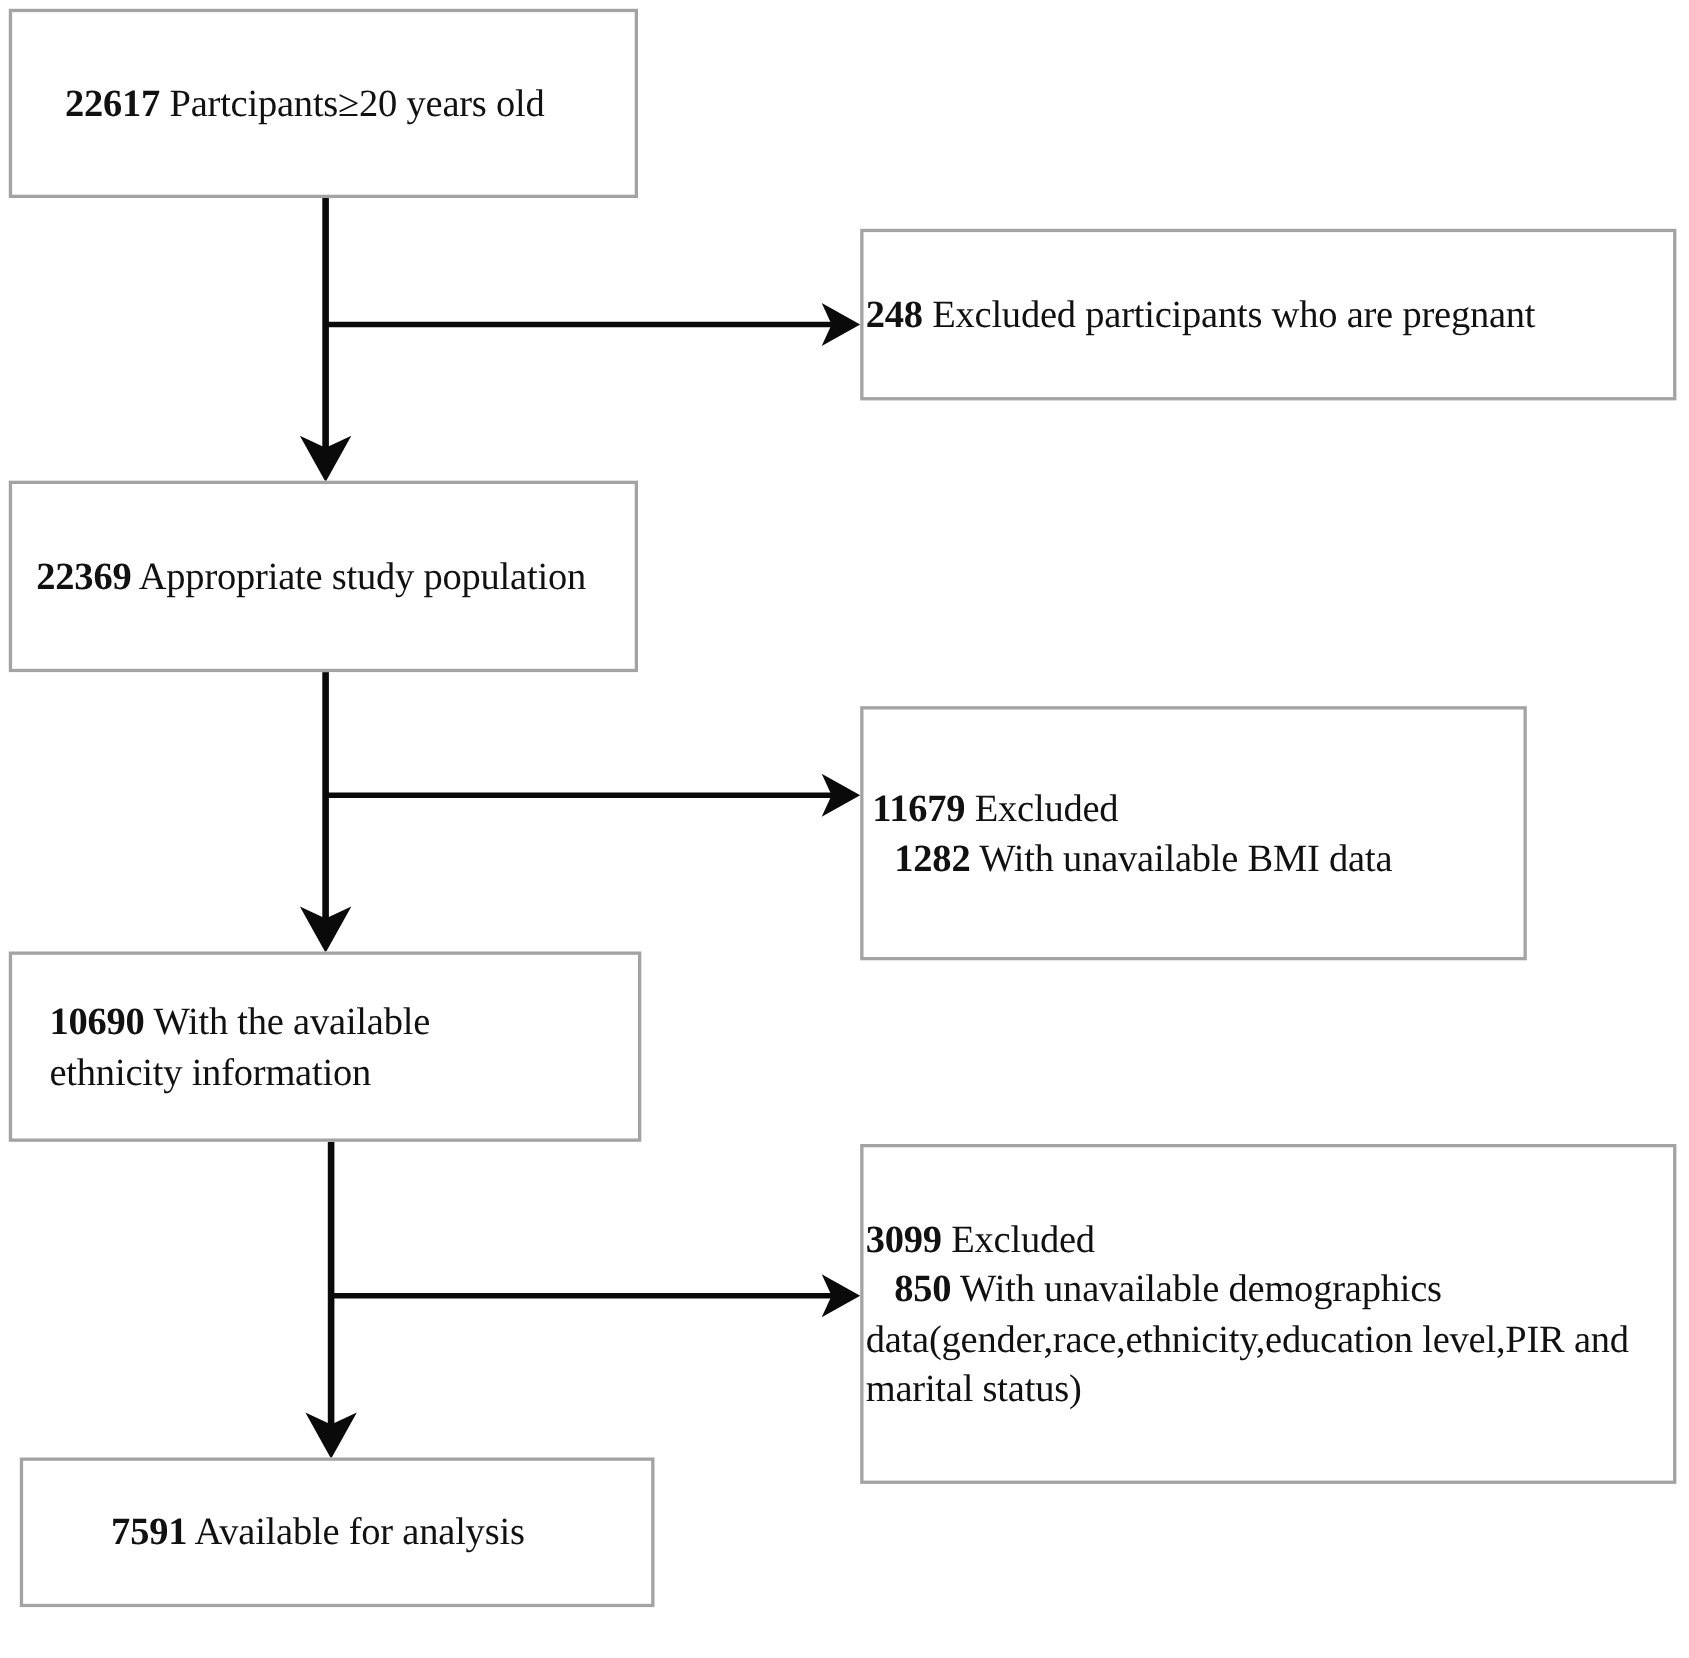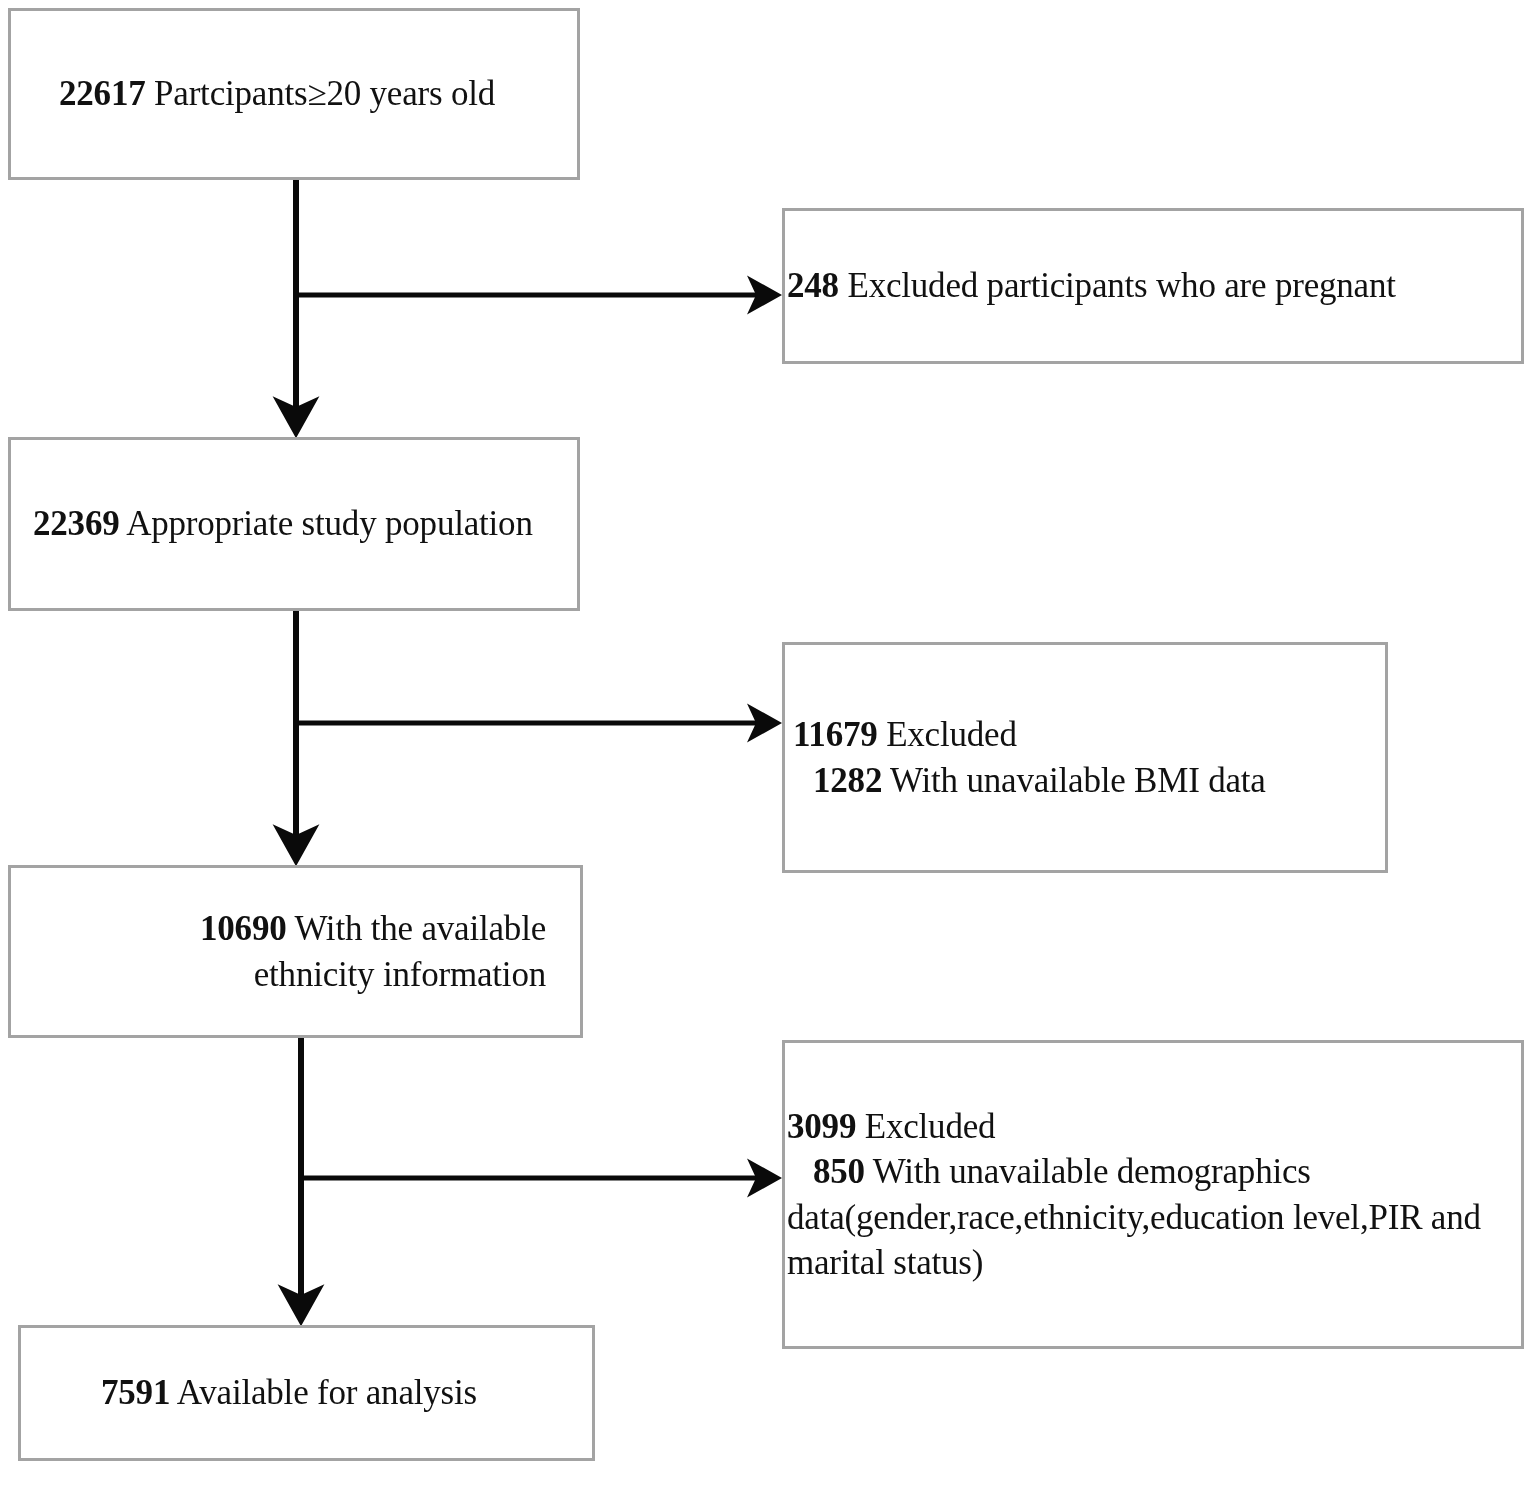--- a/index.html
+++ b/index.html
@@ -50,21 +50,21 @@
   #node-analysis     { left: 18px; top: 1325px; width: 577px; height: 136px; }
 
   
   #node-excl-pregnant { left: 782px; top: 208px;  width: 742px; height: 156px; }
   #node-excl-data     { left: 782px; top: 610px;  width: 606px; height: 231px; margin-top: 32px; }
   #node-excl-covar    { left: 782px; top: 1040px; width: 742px; height: 309px; }
 
   
   #node-participants .node-text { padding-left: 48px; text-align: left; }
   #node-population   .node-text { padding-left: 22px; text-align: left; }
-  #node-available    .node-text { padding: 0 34px;    text-align: right; }
+  #node-available    .node-text { padding: 0 34px;    text-align: left; }
   #node-analysis     .node-text { padding-left: 80px; text-align: left; }
 
   #node-excl-pregnant .node-text { padding-left: 2px; }
   #node-excl-data     .node-text { padding-left: 8px; }
   #node-excl-covar    .node-text { padding-left: 2px; }
 
   .num { font-weight: bold; }
   .line { display: block; white-space: nowrap; }
   .line.wrap { white-space: normal; }
   .indent-1 { padding-left: 20px; }

